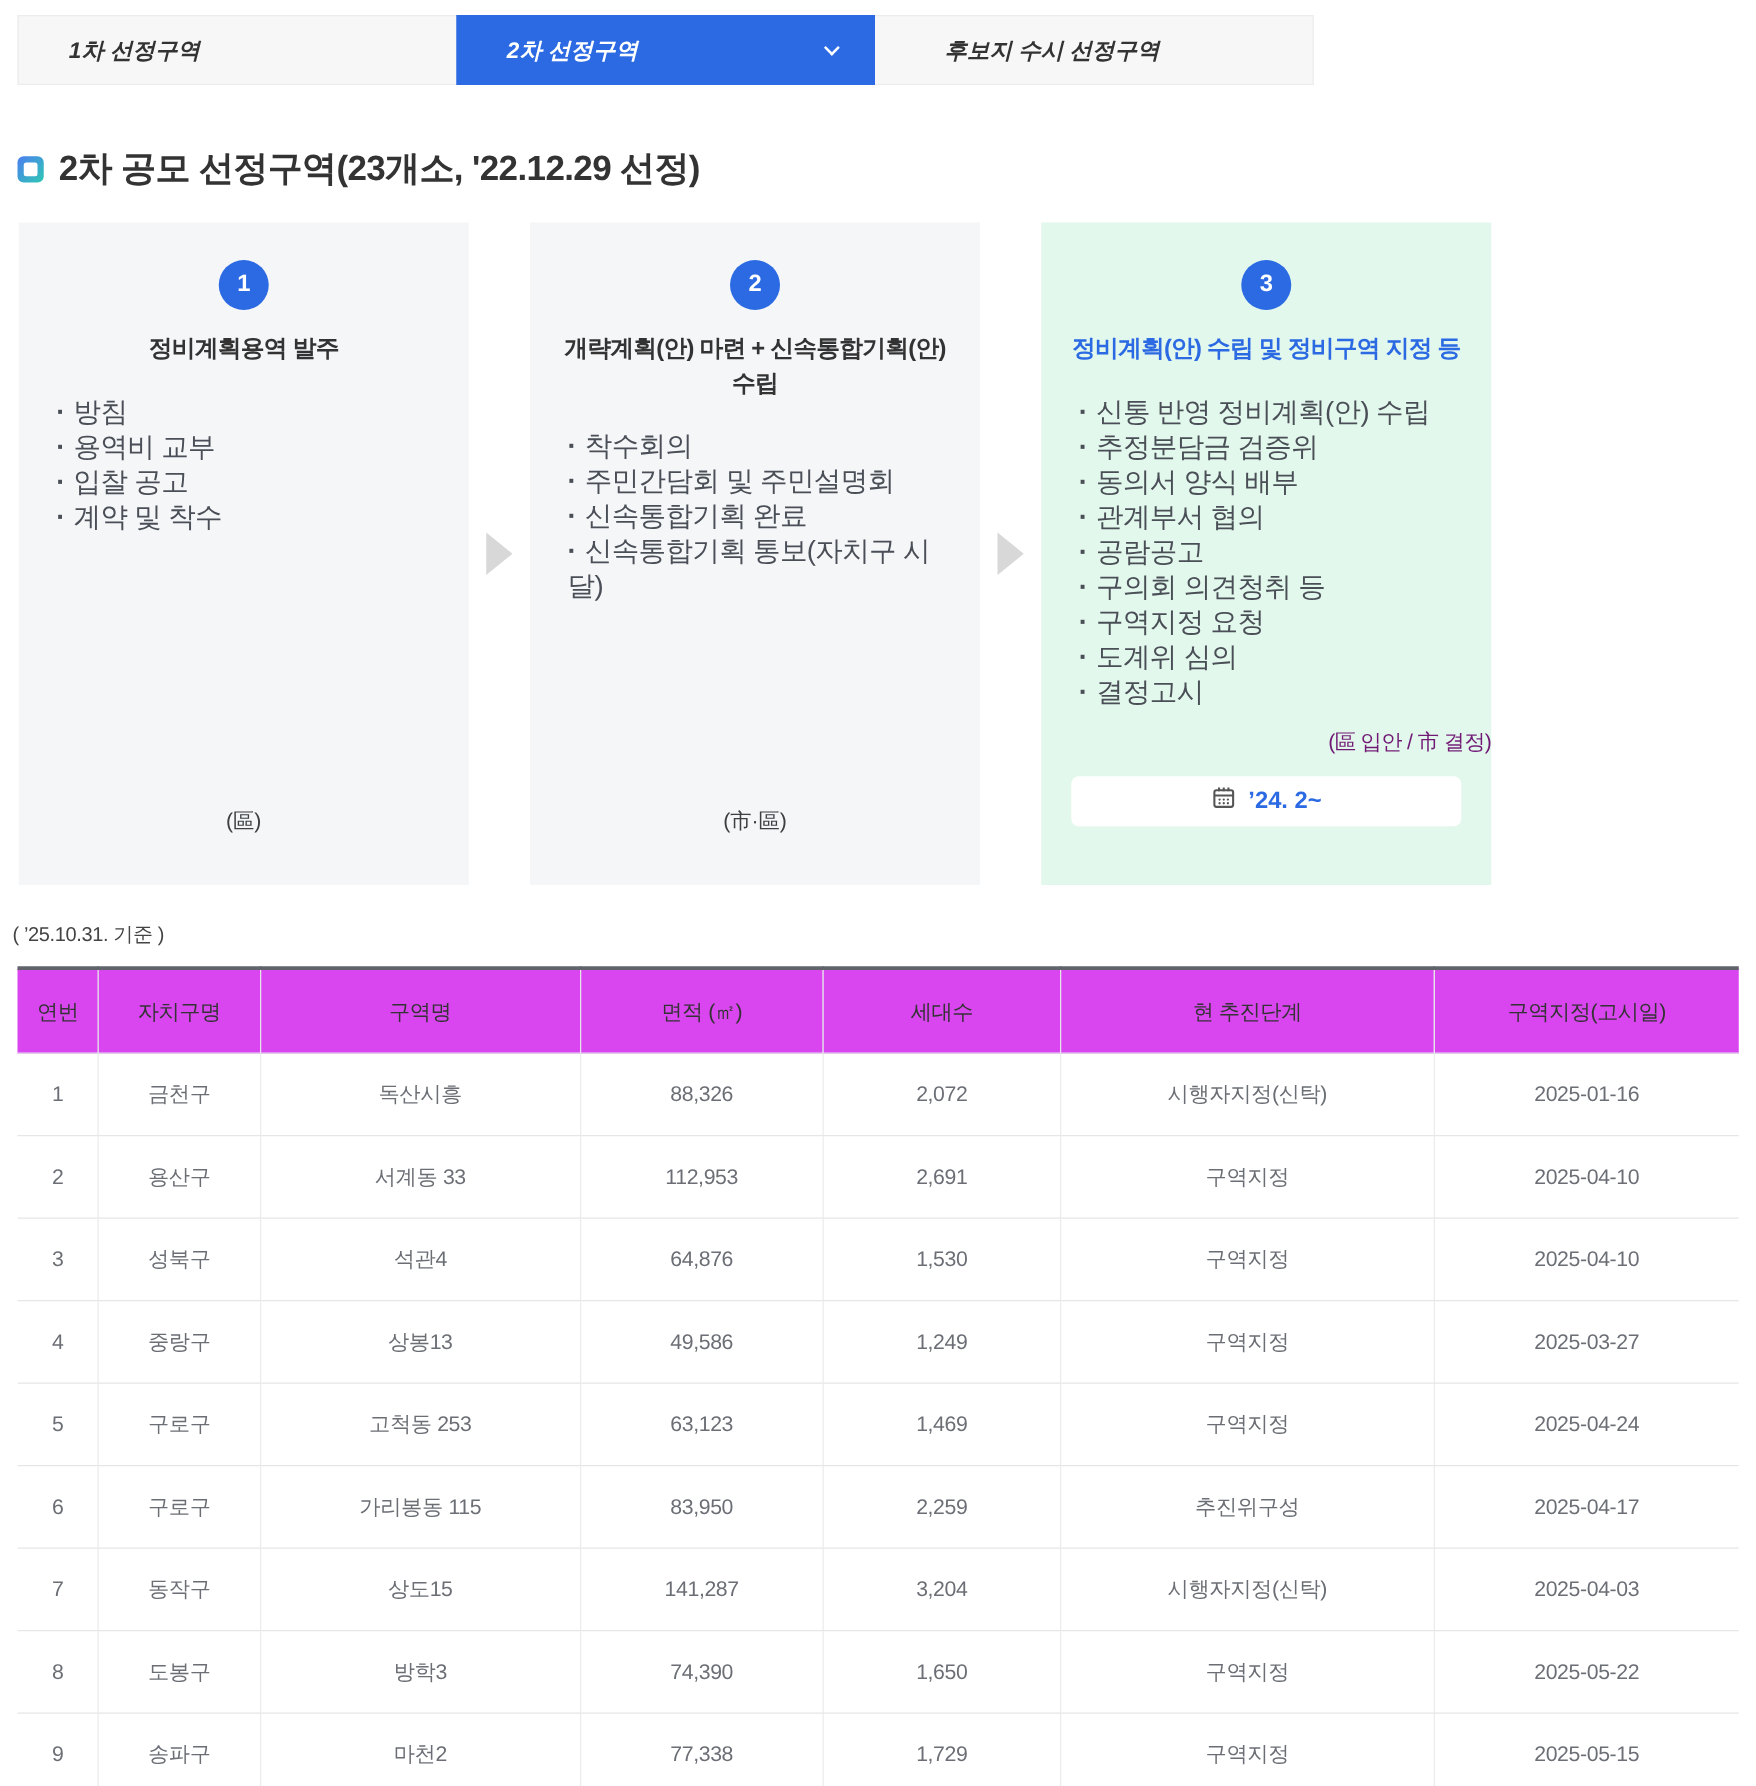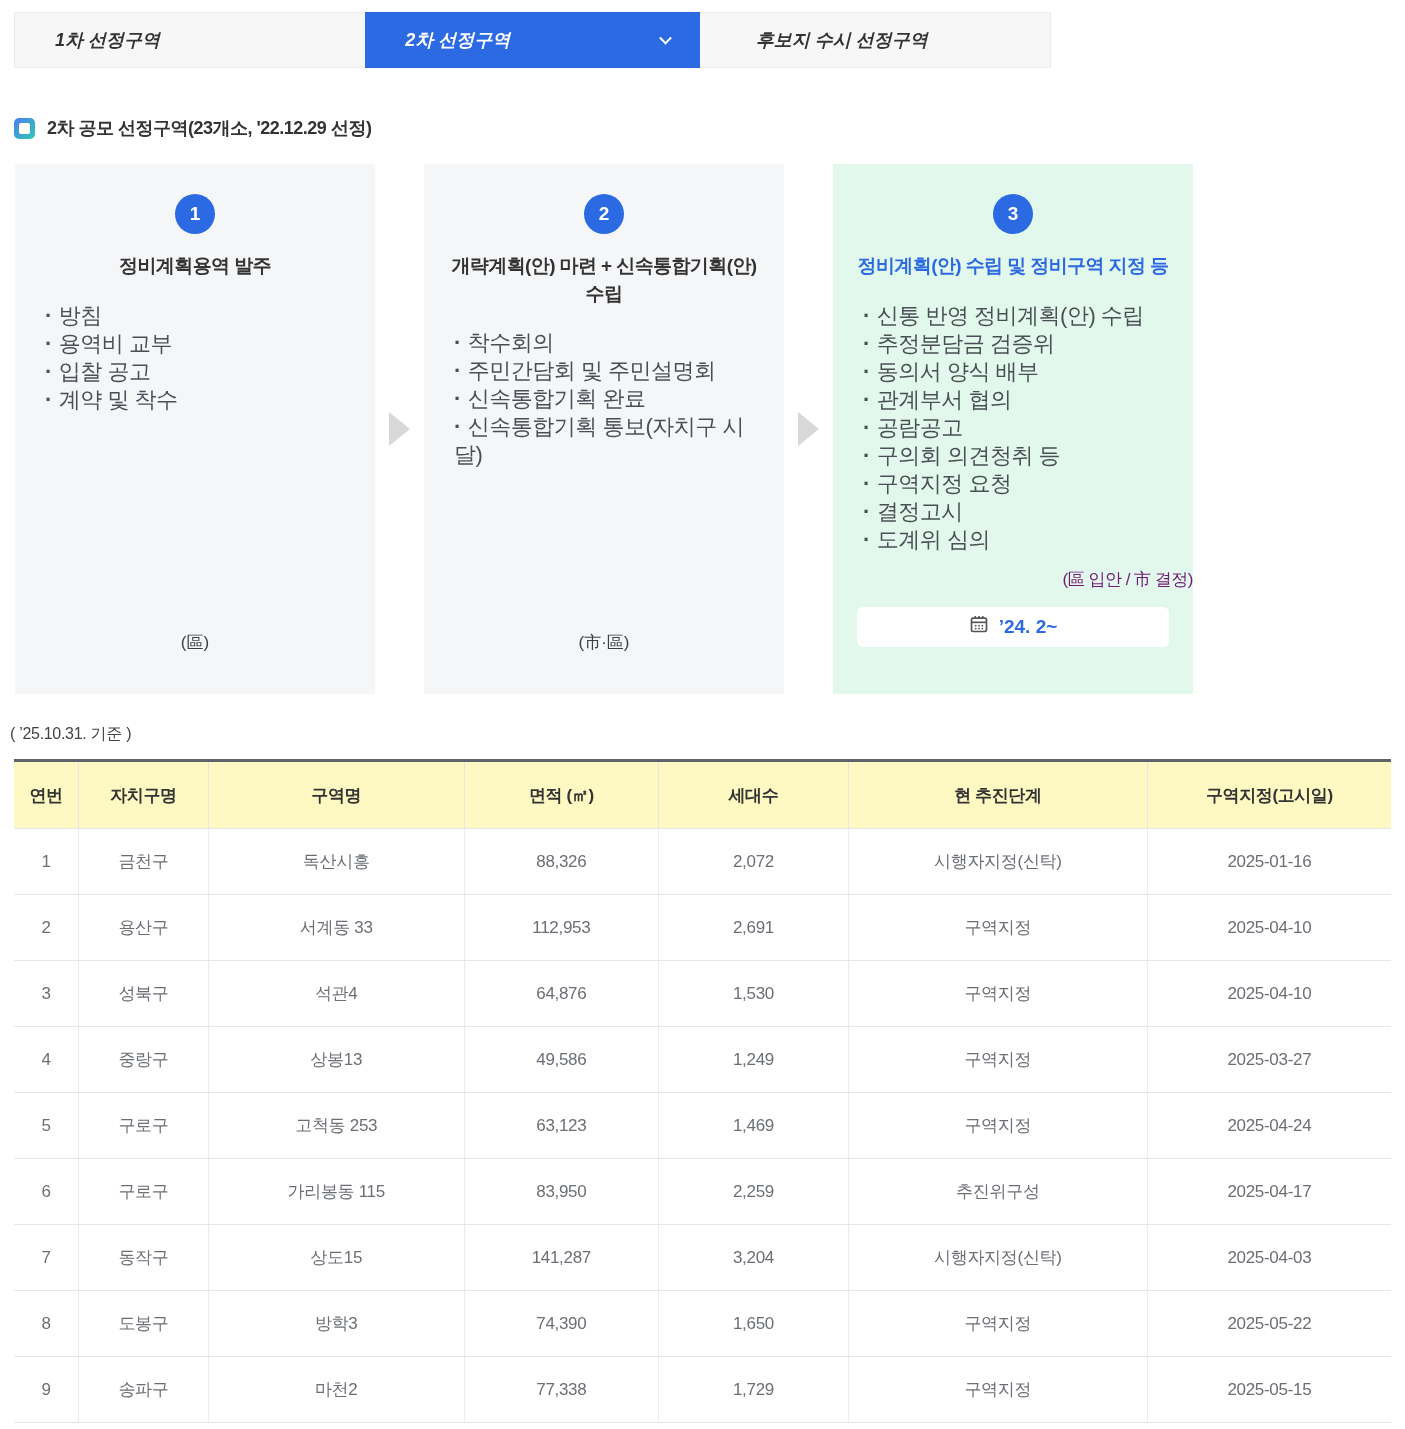--- a/index.html
+++ b/index.html
@@ -64,21 +64,21 @@
     justify-content: center;
     flex: 0 0 auto;
   }
   .sq-inner {
     width: 11px;
     height: 11px;
     background: #fff;
     border-radius: 2px;
   }
   .section-head h2 {
-    font-size: 18px;
+    font-size: 28px;
     font-weight: 700;
     color: #333;
     letter-spacing: -0.5px;
   }
 
   
   .process {
     display: flex;
     align-items: stretch;
     margin: 24px 0 0 15px;
@@ -178,23 +178,23 @@
 
   
   .tbl-wrap { margin: 14px 14px 0 14px; }
   table {
     width: 100%;
     border-collapse: collapse;
     border-top: 3px solid #60646a;
   }
   thead th {
     height: 68px;
-    background: #fef9c3;
+    background: #d946ef;
     font-size: 17px;
-    font-weight: 700;
+    font-weight: 400;
     color: #333;
     border-right: 1px solid #e4e6e9;
     border-bottom: 1px solid #e4e6e9;
     text-align: center;
     letter-spacing: -0.4px;
   }
   thead th:last-child { border-right: none; }
   tbody td {
     height: 66px;
     font-size: 17px;
@@ -262,22 +262,22 @@
       <div class="step-circle">3</div>
       <h3 class="card-title">정비계획(안) 수립 및 정비구역 지정 등</h3>
       <ul class="bullets">
         <li>신통 반영 정비계획(안) 수립</li>
         <li>추정분담금 검증위</li>
         <li>동의서 양식 배부</li>
         <li>관계부서 협의</li>
         <li>공람공고</li>
         <li>구의회 의견청취 등</li>
         <li>구역지정 요청</li>
+        <li>도계위 심의</li>
         <li>결정고시</li>
-        <li>도계위 심의</li>
       </ul>
       <div class="card-note">(區 입안 / 市 결정)</div>
       <div class="date-badge">
         <span><svg width="20" height="20" viewBox="0 0 24 24" fill="none">
             <rect x="3" y="5" width="18" height="16" rx="2" stroke="#555" stroke-width="2"></rect>
             <line x1="3" y1="10" x2="21" y2="10" stroke="#555" stroke-width="2"></line>
             <line x1="7.5" y1="2.5" x2="7.5" y2="6" stroke="#555" stroke-width="2"></line>
             <line x1="12" y1="2.5" x2="12" y2="6" stroke="#555" stroke-width="2"></line>
             <line x1="16.5" y1="2.5" x2="16.5" y2="6" stroke="#555" stroke-width="2"></line>
             <circle cx="8" cy="14" r="1.1" fill="#555"></circle>

